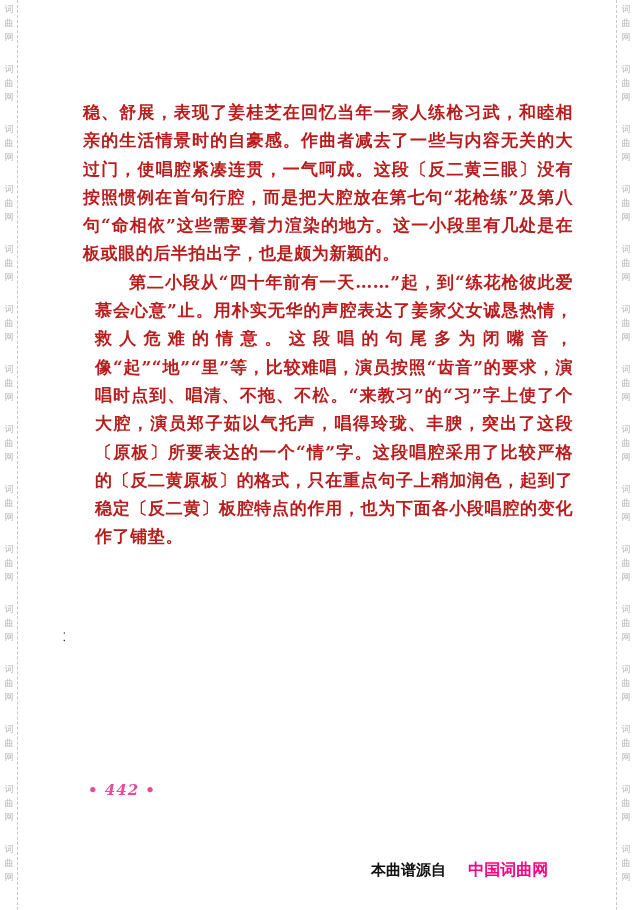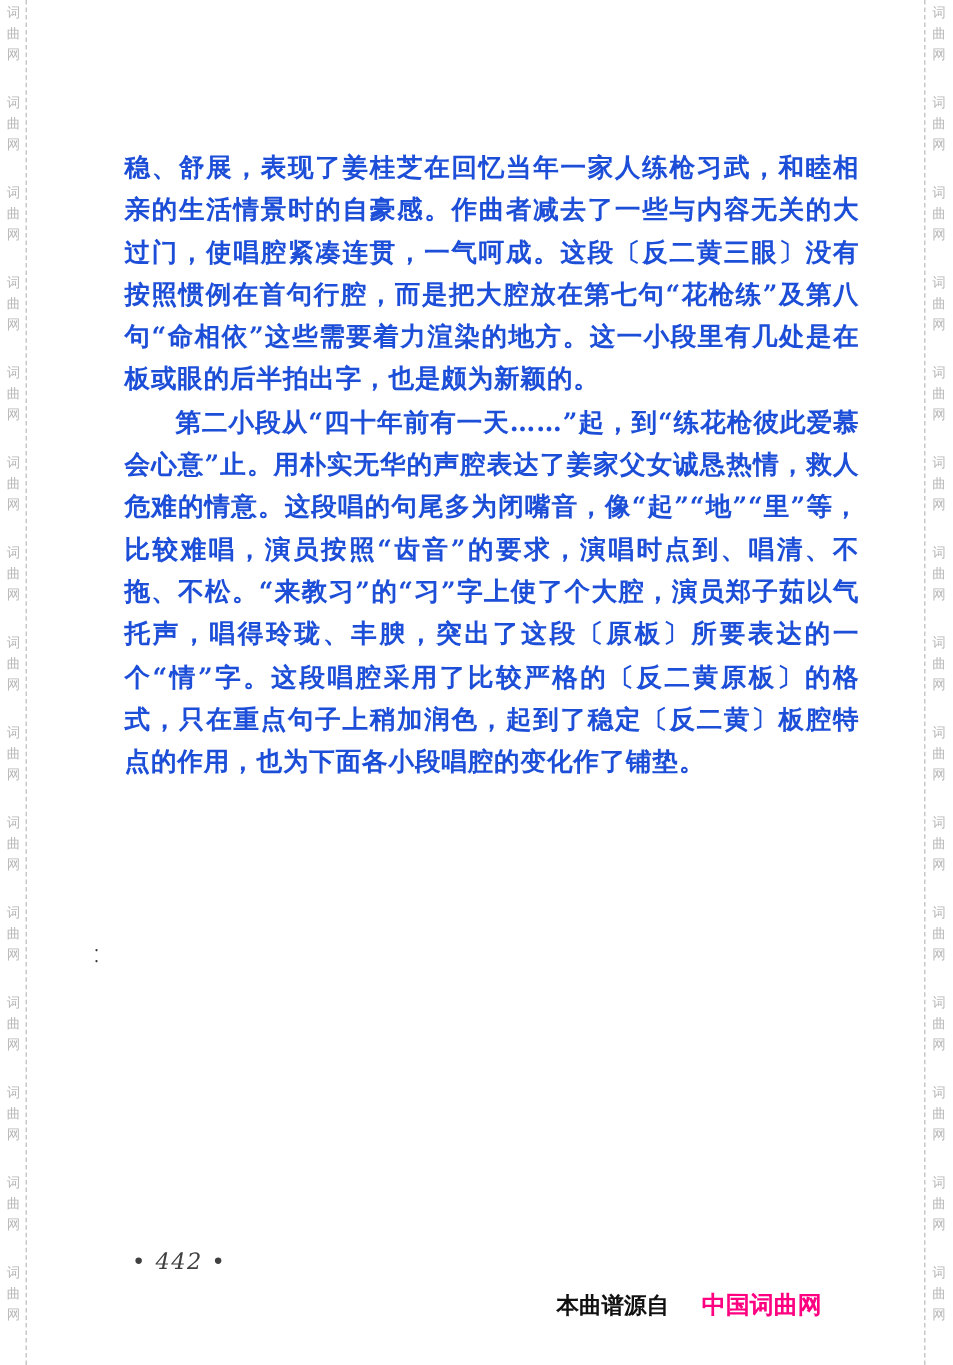--- a/index.html
+++ b/index.html
@@ -7,24 +7,24 @@
   .wm-col { position:absolute; top:0; width:14px; height:910px; display:flex; flex-direction:column; align-items:center; }
   .wm-col.left { left:2px; }
   .wm-col.right { left:509px; left:510px; }
   .wm-group { display:flex; flex-direction:column; align-items:center; height:60px; padding-top:2px; box-sizing:border-box; }
   .wm-char { font-family:"DejaVu Sans", sans-serif; font-size:9px; line-height:14px; color:#b8b8b8; }
   .dash { position:absolute; top:0; height:910px; width:0; border-left:1px dashed #c8c8c8; }
   .dash.left { left:17px; }
   .dash.right { left:616px; }
   .wm-col.right { left:619px; }
   .page { position:absolute; left:83px; top:98px; width:490px; }
-  .para { margin:0; font-size:17px; line-height:28.3px; text-align:justify; letter-spacing:0.6px; font-weight:bold; color:#1d4ed8; }
-  .para.indent { text-indent:34px; }
-  .page-num { position:absolute; left:88px; top:832px; font-size:15px; font-style:italic; font-weight:normal; letter-spacing:1px; color:#404040; }
-  .source { position:absolute; left:371px; top:860px; font-family:Liberation Serif, serif; font-weight:bold; font-size:15px; }
+  .para { margin:0; font-size:17px; line-height:28.3px; text-align:justify; letter-spacing:0.6px; font-weight:bold; color:#b91c1c; }
+  .para.indent { text-indent:34px;margin-left:12px; }
+  .page-num { position:absolute; left:88px; top:781px; font-size:15px; font-style:italic; font-weight:bold; letter-spacing:1px; color:#ec4899; }
+  .source { position:absolute; left:371px; top:860px; font-family:Liberation Sans, sans-serif; font-weight:bold; font-size:15px; }
   .source .lbl { color:#111; }
   .source .site { color:#ff0080; margin-left:18px; font-size:16px; }
   .stray { position:absolute; left:63px; top:628px; font-size:12px; color:#333; }
 </style>
 </head>
 <body>
 
 <div class="dash left"></div>
 <div class="dash right"></div>
 <div class="wm-col left">

